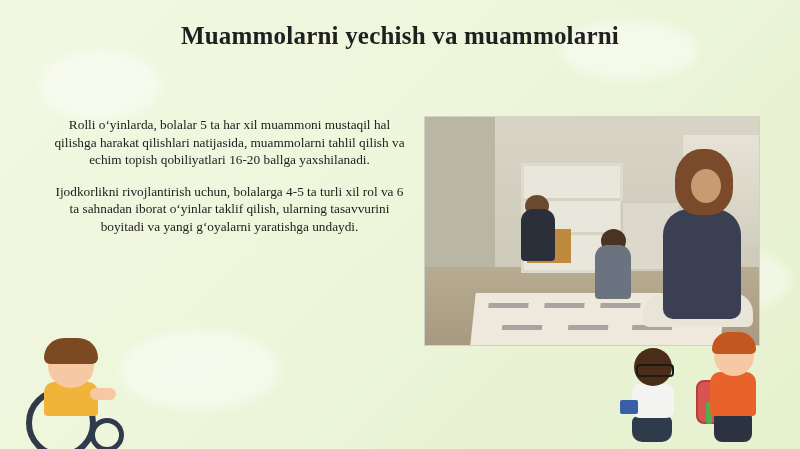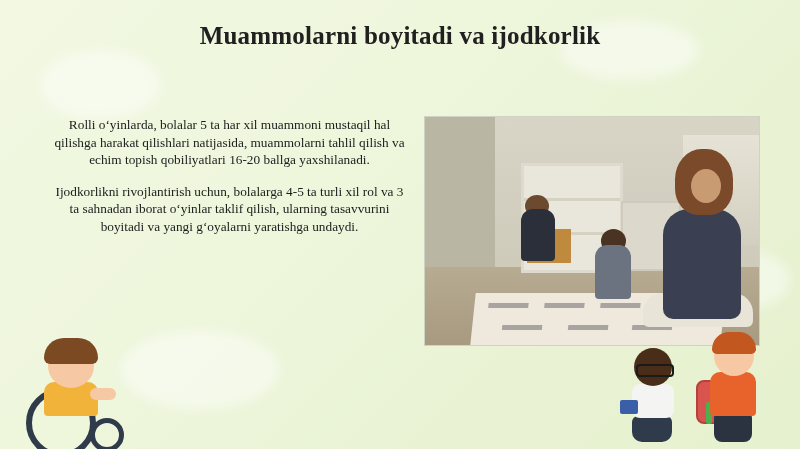--- a/index.html
+++ b/index.html
@@ -223,25 +223,25 @@
 </head>
 <body>
 
 <div class="slide">
 
   <div class="bg-blob blob-1"></div>
   <div class="bg-blob blob-2"></div>
   <div class="bg-blob blob-3"></div>
   <div class="bg-blob blob-4"></div>
 
-  <div class="slide-title">Muammolarni boyitadi va ijodkorlik</div>
+  <div class="slide-title">Muammolarni yechish va muammolarni</div>
 
   <div class="body-text">
     <div class="para">Rolli o‘yinlarda,  bolalar 5 ta  har xil muammoni mustaqil hal qilishga harakat qilishlari natijasida, muammolarni tahlil qilish va echim topish qobiliyatlari 16-20 ballga yaxshilanadi.</div>
-    <div class="para">Ijodkorlikni rivojlantirish uchun,  bolalarga 4-5 ta turli xil rol va 3 ta sahnadan iborat o‘yinlar taklif qilish, ularning tasavvurini boyitadi va yangi g‘oyalarni yaratishga undaydi.</div>
+    <div class="para">Ijodkorlikni rivojlantirish uchun,  bolalarga 4-5 ta turli xil rol va 6 ta sahnadan iborat o‘yinlar taklif qilish, ularning tasavvurini boyitadi va yangi g‘oyalarni yaratishga undaydi.</div>
   </div>
 
   <div class="photo">
     <div class="photo-inner">
       <div class="wall"></div>
       <div class="wall-left"></div>
       <div class="window-strip"></div>
       <div class="floor"></div>
       <div class="shelf">
         <div class="shelf-sep" style="top:32px"></div>

